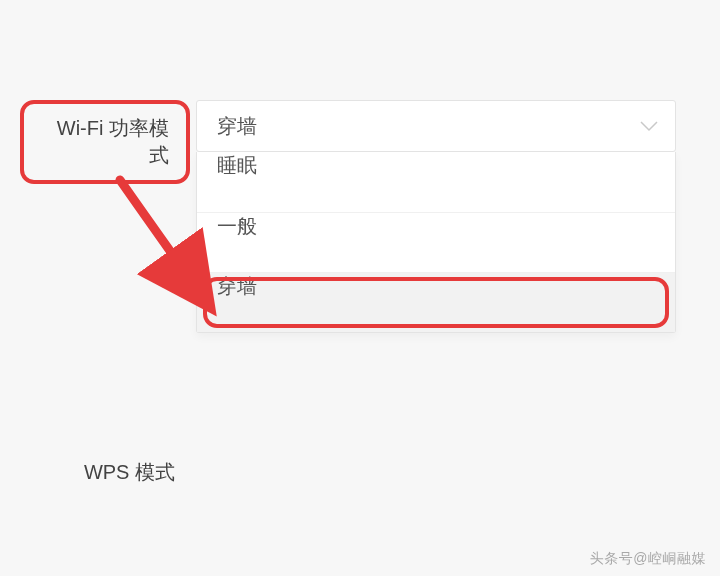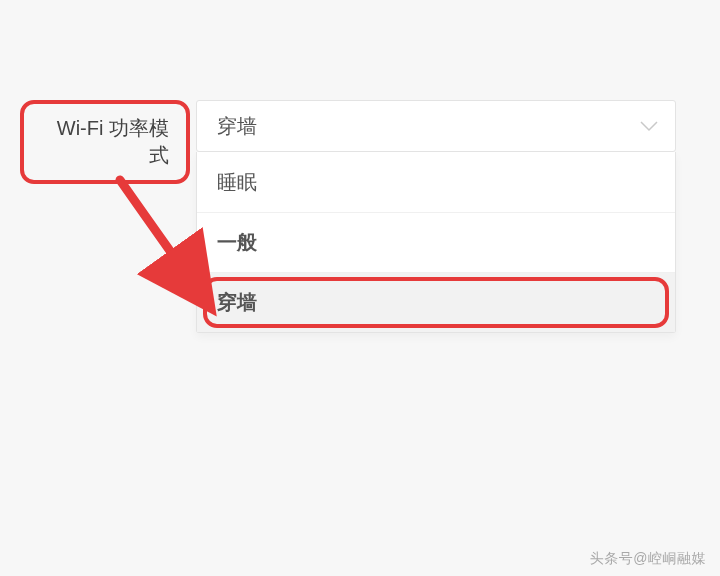--- a/index.html
+++ b/index.html
@@ -60,28 +60,27 @@
     .dropdown {
       background: #ffffff;
       border: 1px solid #e3e3e3;
       border-top: none;
       border-radius: 0 0 3px 3px;
       box-shadow: 0 4px 10px rgba(0,0,0,0.04);
     }
     .option {
       height: 60px;
       display: flex;
-      align-items: center;
       padding: 0 20px;
       font-size: 20px;
       color: #555555;
       cursor: pointer;
       position: relative;
     }
-    .option + .option { border-top: 1px solid #f0f0f0; font-weight: bold; }
+    .option + .option { border-top: 1px solid #f0f0f0; }
     .option.selected { background: #f2f2f2; }
     .option-highlight {
       position: absolute;
       left: 6px; right: 6px; top: 4px; bottom: 4px;
       border: 4px solid #e63a3a;
       border-radius: 14px;
       pointer-events: none;
     }
     .helper {
       margin-top: 16px;
@@ -129,20 +128,23 @@
       </div>
       <div class="option selected">
         <span>穿墙</span>
         <span class="option-highlight"></span>
       </div>
     </div>
   </div>
 </div>
 
 <div class="form-row row-wps">
+  <div class="label-box">
+    <span>WPS 模式</span>
+  </div>
 </div>
 
 <div class="arrow-annot">
   <svg width="140" height="160" viewBox="0 0 140 160">
     <defs>
       <marker id="ah" viewBox="0 0 12 12" refX="9" refY="6" markerWidth="9" markerHeight="9" orient="auto">
         <path d="M0,0 L12,6 L0,12 Z" fill="#e63a3a"></path>
       </marker>
     </defs>
     <path d="M20,10 Q55,60 105,130" fill="none" stroke="#e63a3a" stroke-width="9" stroke-linecap="round" marker-end="url(#ah)"></path>

